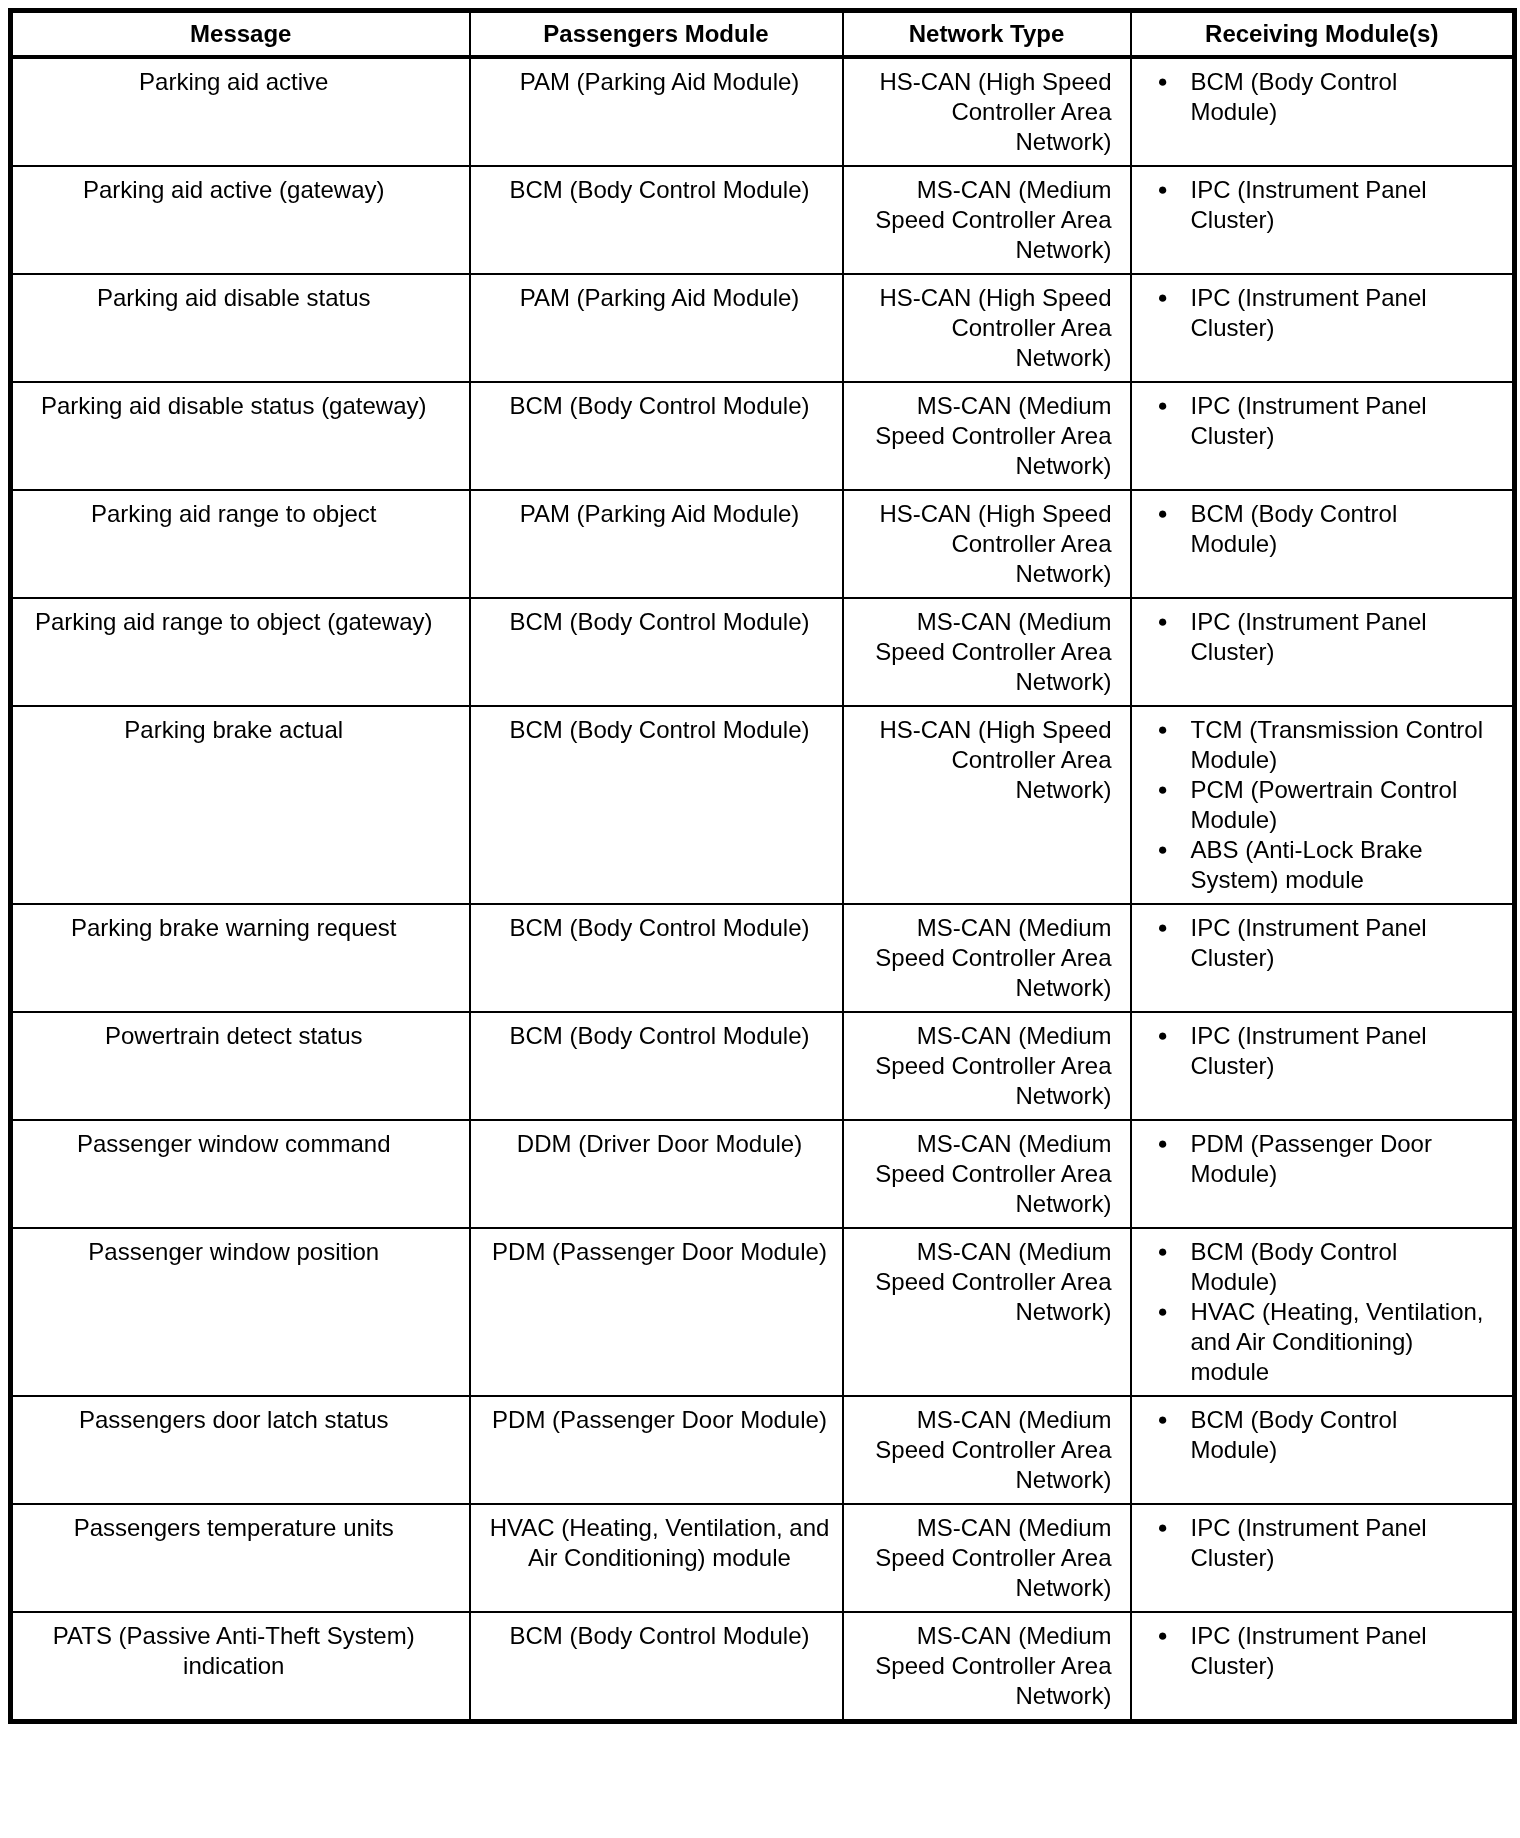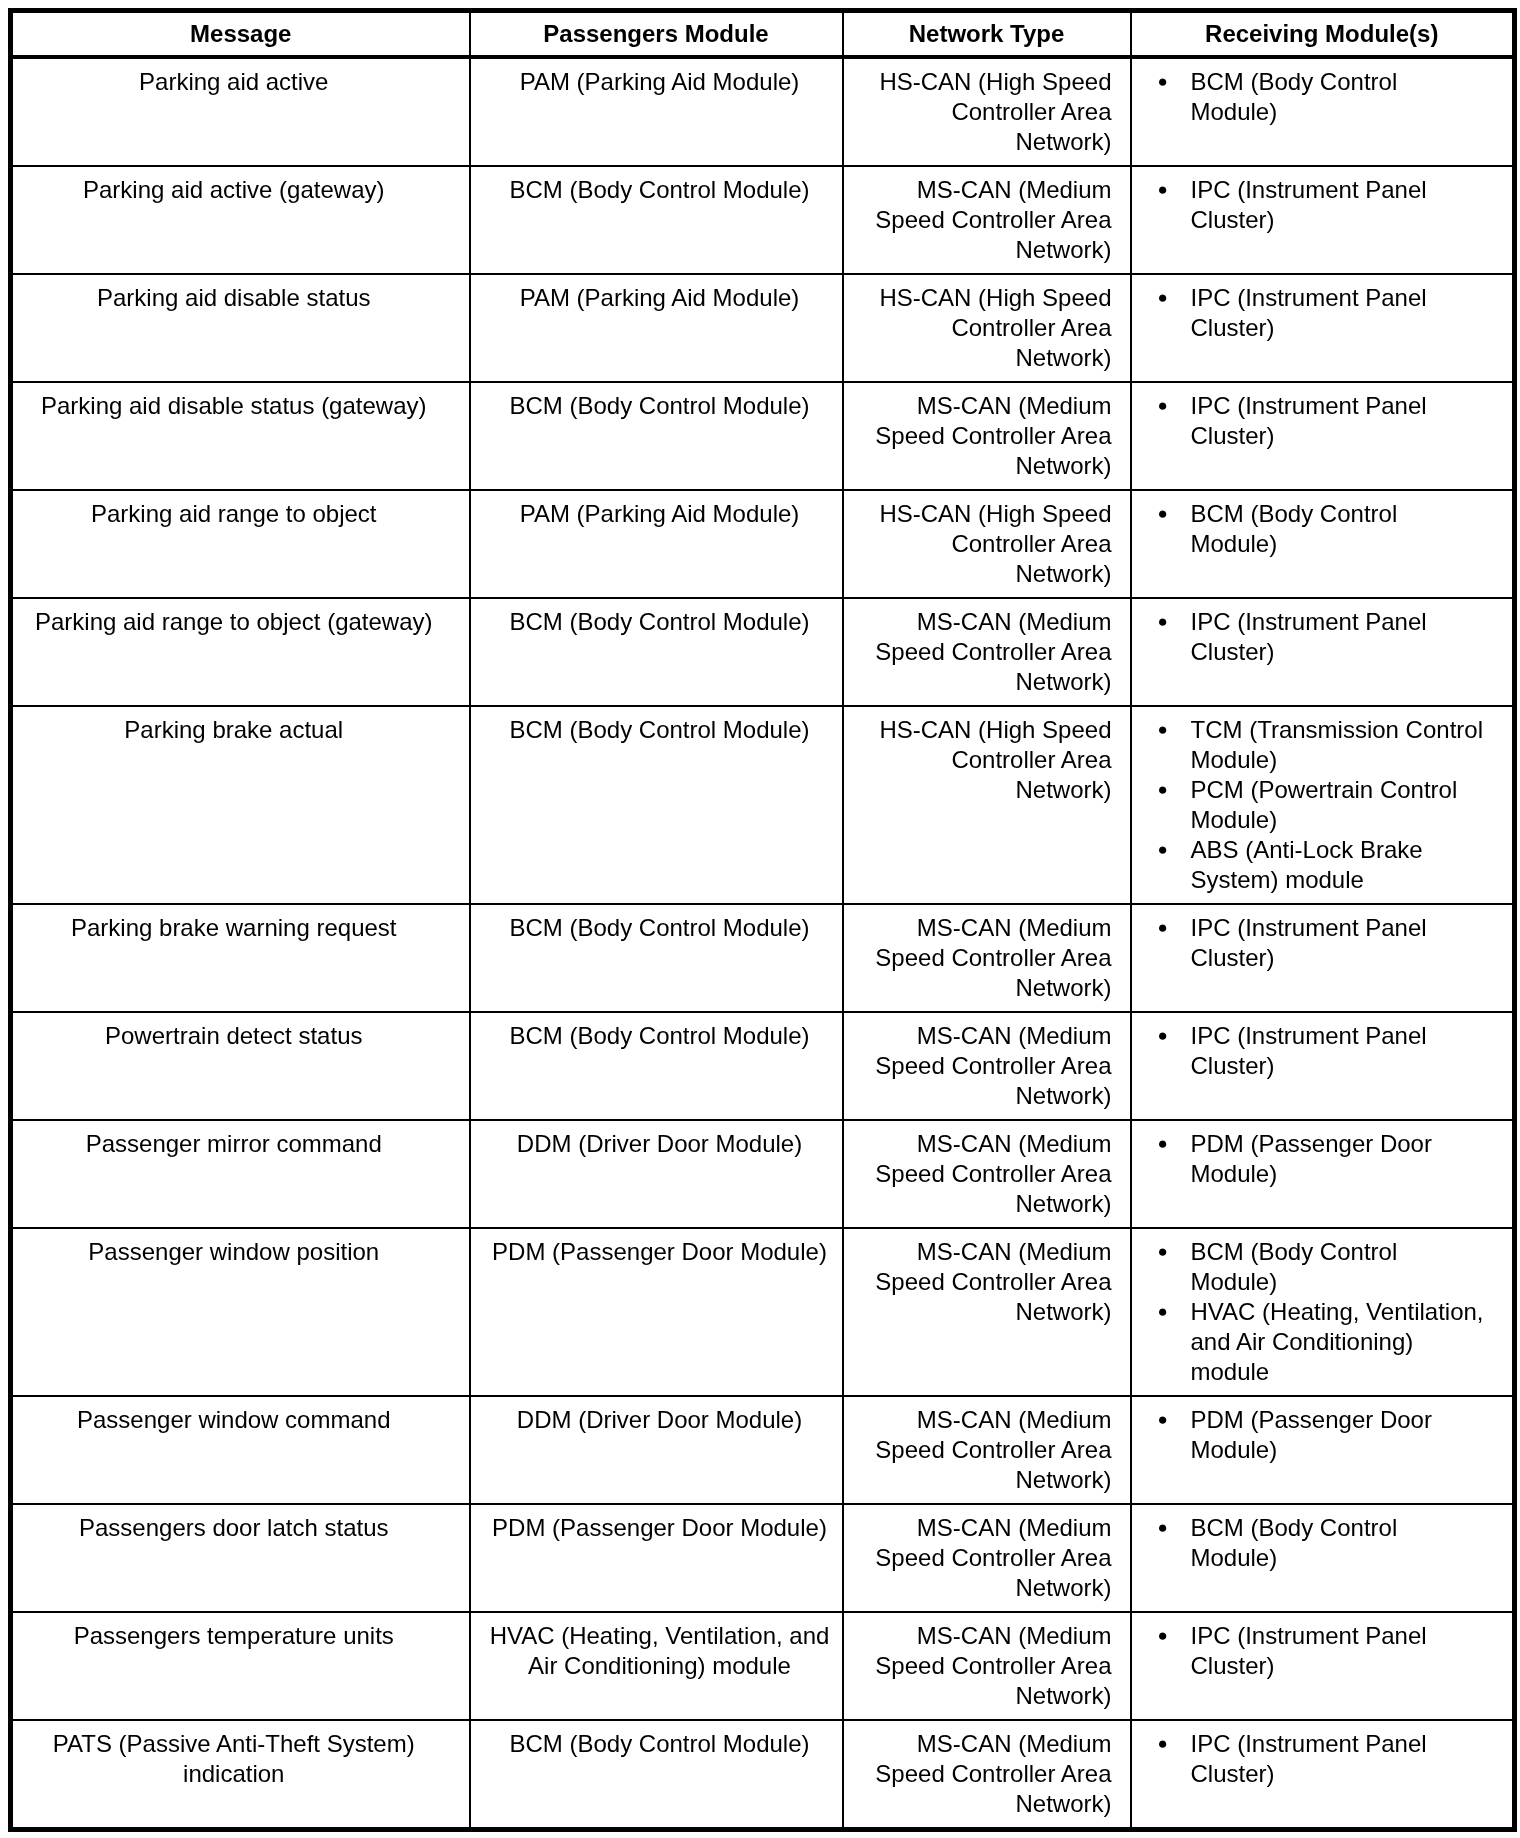--- a/index.html
+++ b/index.html
@@ -195,21 +195,21 @@
         <td class="c-origin">BCM (Body Control Module)</td>
         <td class="c-network">MS-CAN (Medium Speed Controller Area Network)</td>
         <td class="c-recv">
           <div class="recv-item">
             <span class="recv-bullet">●</span>
             <span class="recv-text">IPC (Instrument Panel Cluster)</span>
           </div>
         </td>
       </tr>
       <tr>
-        <td class="c-msg">Passenger mirror command</td>
+        <td class="c-msg">Passenger window command</td>
         <td class="c-origin">DDM (Driver Door Module)</td>
         <td class="c-network">MS-CAN (Medium Speed Controller Area Network)</td>
         <td class="c-recv">
           <div class="recv-item">
             <span class="recv-bullet">●</span>
             <span class="recv-text">PDM (Passenger Door Module)</span>
           </div>
         </td>
       </tr>
       <tr>
@@ -217,31 +217,20 @@
         <td class="c-origin">PDM (Passenger Door Module)</td>
         <td class="c-network">MS-CAN (Medium Speed Controller Area Network)</td>
         <td class="c-recv">
           <div class="recv-item">
             <span class="recv-bullet">●</span>
             <span class="recv-text">BCM (Body Control Module)</span>
           </div>
           <div class="recv-item">
             <span class="recv-bullet">●</span>
             <span class="recv-text">HVAC (Heating, Ventilation, and Air Conditioning) module</span>
-          </div>
-        </td>
-      </tr>
-      <tr>
-        <td class="c-msg">Passenger window command</td>
-        <td class="c-origin">DDM (Driver Door Module)</td>
-        <td class="c-network">MS-CAN (Medium Speed Controller Area Network)</td>
-        <td class="c-recv">
-          <div class="recv-item">
-            <span class="recv-bullet">●</span>
-            <span class="recv-text">PDM (Passenger Door Module)</span>
           </div>
         </td>
       </tr>
       <tr>
         <td class="c-msg">Passengers door latch status</td>
         <td class="c-origin">PDM (Passenger Door Module)</td>
         <td class="c-network">MS-CAN (Medium Speed Controller Area Network)</td>
         <td class="c-recv">
           <div class="recv-item">
             <span class="recv-bullet">●</span>

